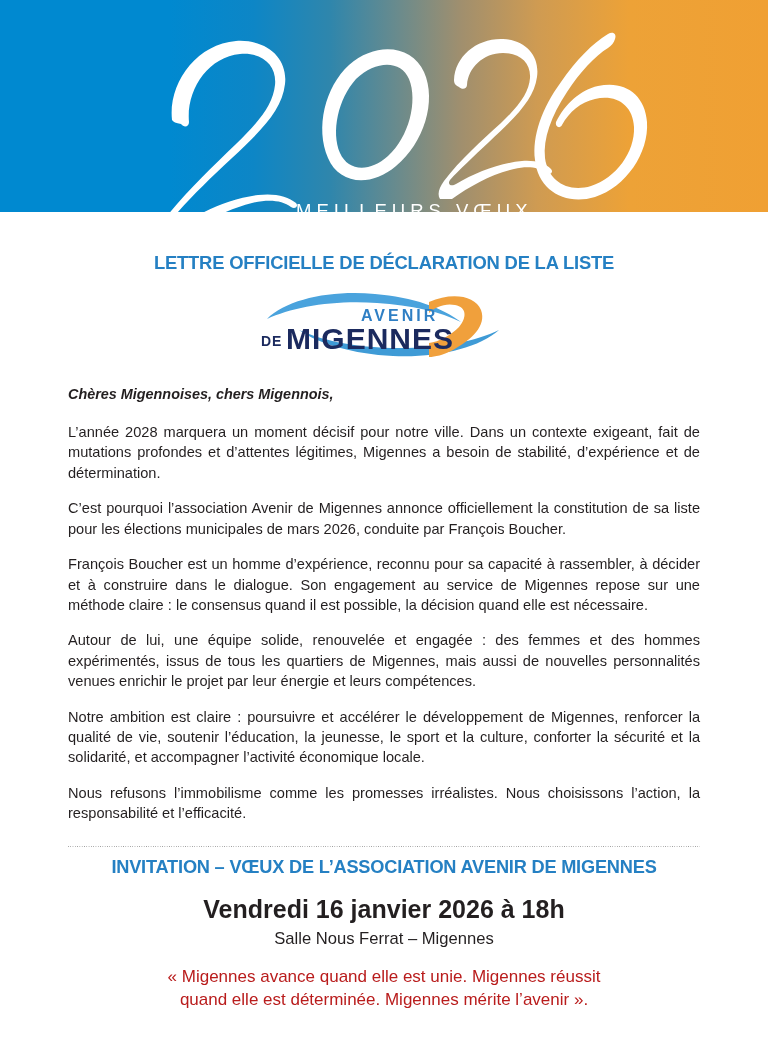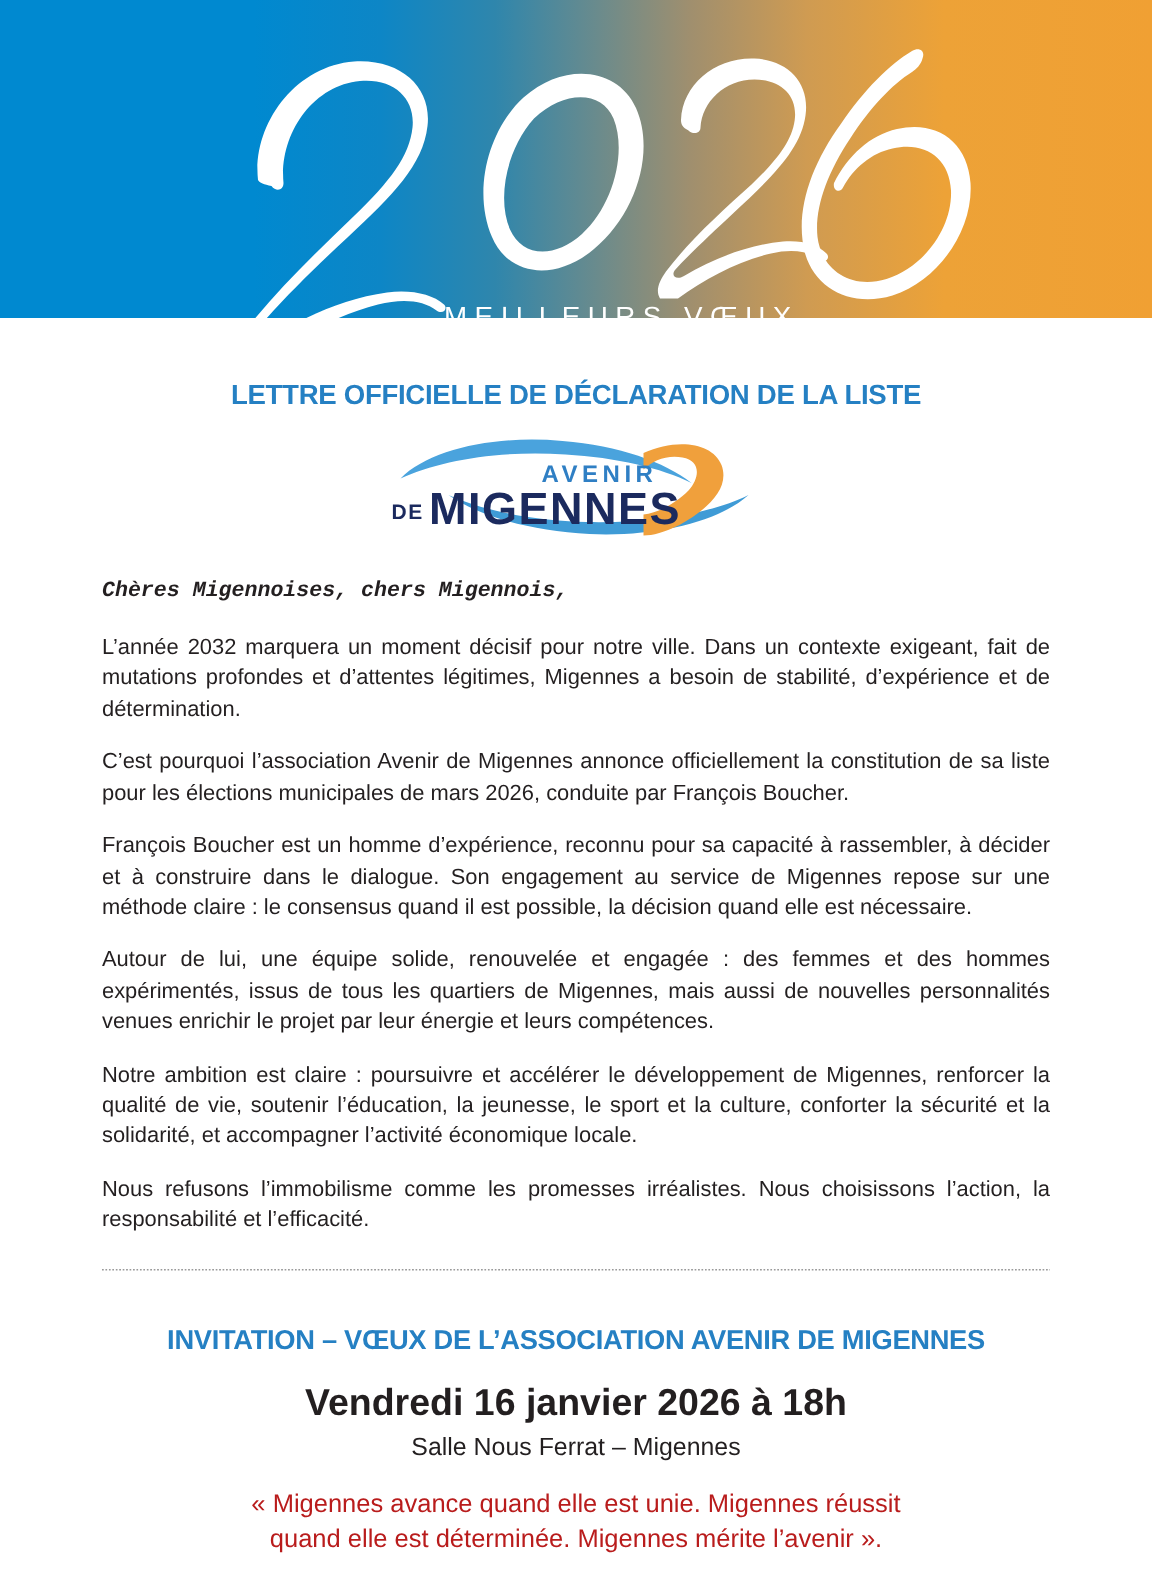--- a/index.html
+++ b/index.html
@@ -74,21 +74,20 @@
     margin: 0 auto;
     width: 632px;
     padding-top: 24px;
   }
   .salutation {
     font-weight: bold;
     font-style: italic;
     font-size: 14.4px;
     color: #231f20;
     margin-bottom: 20px;
-    font-family: Liberation Mono, monospace;
   }
   p.para {
     margin: 0 0 15px 0;
     font-size: 14.6px;
     line-height: 1.40;
     text-align: justify;
     color: #231f20;
   }
   p.para.last { margin-bottom: 0; }
 
@@ -98,21 +97,21 @@
     margin: 22px auto 0 auto;
     height: 1px;
     background-image: linear-gradient(to right, #9a9a9a 0 1.1px, transparent 1.1px 2.3px);
     background-size: 2.3px 1px;
     background-repeat: repeat-x;
   }
 
   
   .invite-block {
     text-align: center;
-    margin-top: 36px;
+    margin-top: 10px;
   }
   .invite-head {
     color: #2580c3;
     font-weight: bold;
     font-size: 18.2px;
     letter-spacing: -0.2px;
   }
   .invite-date {
     margin-top: 17px;
     font-weight: bold;
@@ -234,21 +233,21 @@
     <text x="108" y="35" font-family="Liberation Sans, sans-serif" font-size="16" font-weight="bold" fill="#2f7fc4" letter-spacing="3.0">AVENIR</text>
 
     <text x="8" y="60" font-family="Liberation Sans, sans-serif" font-size="14" font-weight="bold" fill="#1b2a5e" letter-spacing="1.0">DE</text>
 
     <text x="33" y="63" font-family="Liberation Sans, sans-serif" font-size="30" font-weight="bold" fill="#1b2a5e" letter-spacing="1.0">MIGENNES</text>
   </svg>
 </div>
 
 <div class="body-area">
   <div class="salutation">Chères Migennoises, chers Migennois,</div>
-  <p class="para">L’année 2032 marquera un moment décisif pour notre ville. Dans un contexte exigeant, fait de mutations profondes et d’attentes légitimes, Migennes a besoin de stabilité, d’expérience et de détermination.</p>
+  <p class="para">L’année 2028 marquera un moment décisif pour notre ville. Dans un contexte exigeant, fait de mutations profondes et d’attentes légitimes, Migennes a besoin de stabilité, d’expérience et de détermination.</p>
   <p class="para">C’est pourquoi l’association Avenir de Migennes annonce officiellement la constitution de sa liste pour les élections municipales de mars 2026, conduite par François Boucher.</p>
   <p class="para">François Boucher est un homme d’expérience, reconnu pour sa capacité à rassembler, à décider et à construire dans le dialogue. Son engagement au service de Migennes repose sur une méthode claire : le consensus quand il est possible, la décision quand elle est nécessaire.</p>
   <p class="para">Autour de lui, une équipe solide, renouvelée et engagée : des femmes et des hommes expérimentés, issus de tous les quartiers de Migennes, mais aussi de nouvelles personnalités venues enrichir le projet par leur énergie et leurs compétences.</p>
   <p class="para">Notre ambition est claire : poursuivre et accélérer le développement de Migennes, renforcer la qualité de vie, soutenir l’éducation, la jeunesse, le sport et la culture, conforter la sécurité et la solidarité, et accompagner l’activité économique locale.</p>
   <p class="para last">Nous refusons l’immobilisme comme les promesses irréalistes. Nous choisissons l’action, la responsabilité et l’efficacité.</p>
 </div>
 
 <div class="divider"></div>
 
 <div class="invite-block">

